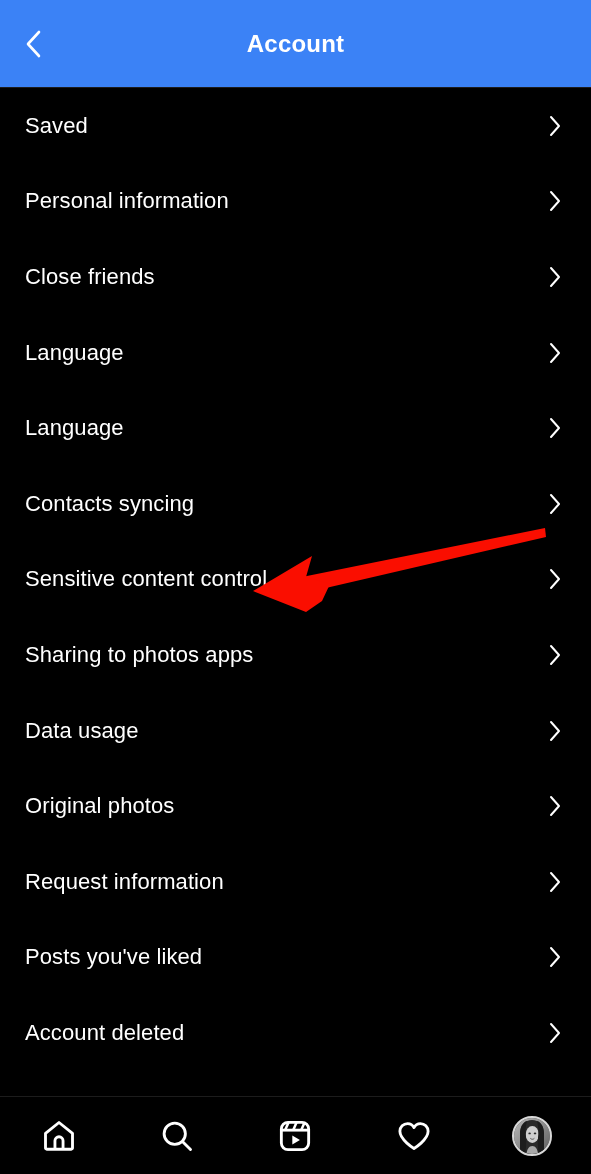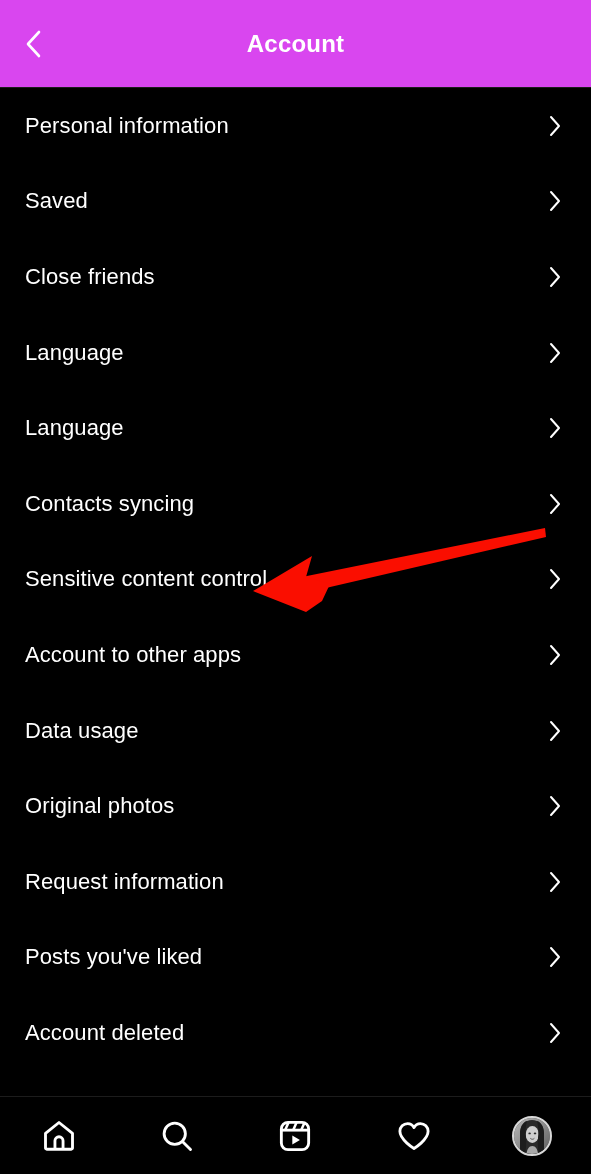--- a/index.html
+++ b/index.html
@@ -14,21 +14,21 @@
   body {
     font-family: "Liberation Sans", sans-serif;
     color: #ffffff;
     position: relative;
   }
 
   
   .header {
     position: relative;
     height: 88px;
-    background: #d946ef;
+    background: #3b82f6;
     border-bottom: 1px solid #1c1c1c;
     display: flex;
     align-items: center;
   }
   .back-btn {
     position: absolute;
     left: 14px;
     top: 50%;
     transform: translateY(-50%);
     width: 38px;
@@ -136,38 +136,38 @@
         <path d="M17 4 L6 16 L17 28" stroke="#ffffff" stroke-width="2.6" stroke-linecap="round" stroke-linejoin="round"></path>
       </svg>
     </span>
   </div>
   <div class="header-title">Account</div>
 </div>
 
 <div class="settings-list">
 
   <div class="settings-row">
+    <span class="settings-row-label">Saved</span>
+    <span class="settings-row-chevron">
+      <svg width="14" height="22" viewBox="0 0 14 22" fill="none" xmlns="http://www.w3.org/2000/svg">
+        <path d="M3 2 L11 11 L3 20" stroke="#ffffff" stroke-width="2" stroke-linecap="round" stroke-linejoin="round"></path>
+      </svg>
+    </span>
+  </div>
+
+  <div class="settings-row">
     <span class="settings-row-label">Personal information</span>
     <span class="settings-row-chevron">
       <svg width="14" height="22" viewBox="0 0 14 22" fill="none" xmlns="http://www.w3.org/2000/svg">
         <path d="M3 2 L11 11 L3 20" stroke="#ffffff" stroke-width="2" stroke-linecap="round" stroke-linejoin="round"></path>
       </svg>
     </span>
   </div>
 
   <div class="settings-row">
-    <span class="settings-row-label">Saved</span>
-    <span class="settings-row-chevron">
-      <svg width="14" height="22" viewBox="0 0 14 22" fill="none" xmlns="http://www.w3.org/2000/svg">
-        <path d="M3 2 L11 11 L3 20" stroke="#ffffff" stroke-width="2" stroke-linecap="round" stroke-linejoin="round"></path>
-      </svg>
-    </span>
-  </div>
-
-  <div class="settings-row">
     <span class="settings-row-label">Close friends</span>
     <span class="settings-row-chevron">
       <svg width="14" height="22" viewBox="0 0 14 22" fill="none" xmlns="http://www.w3.org/2000/svg">
         <path d="M3 2 L11 11 L3 20" stroke="#ffffff" stroke-width="2" stroke-linecap="round" stroke-linejoin="round"></path>
       </svg>
     </span>
   </div>
 
   <div class="settings-row">
     <span class="settings-row-label">Language</span>
@@ -199,21 +199,21 @@
   <div class="settings-row">
     <span class="settings-row-label">Sensitive content control</span>
     <span class="settings-row-chevron">
       <svg width="14" height="22" viewBox="0 0 14 22" fill="none" xmlns="http://www.w3.org/2000/svg">
         <path d="M3 2 L11 11 L3 20" stroke="#ffffff" stroke-width="2" stroke-linecap="round" stroke-linejoin="round"></path>
       </svg>
     </span>
   </div>
 
   <div class="settings-row">
-    <span class="settings-row-label">Account to other apps</span>
+    <span class="settings-row-label">Sharing to photos apps</span>
     <span class="settings-row-chevron">
       <svg width="14" height="22" viewBox="0 0 14 22" fill="none" xmlns="http://www.w3.org/2000/svg">
         <path d="M3 2 L11 11 L3 20" stroke="#ffffff" stroke-width="2" stroke-linecap="round" stroke-linejoin="round"></path>
       </svg>
     </span>
   </div>
 
   <div class="settings-row">
     <span class="settings-row-label">Data usage</span>
     <span class="settings-row-chevron">

